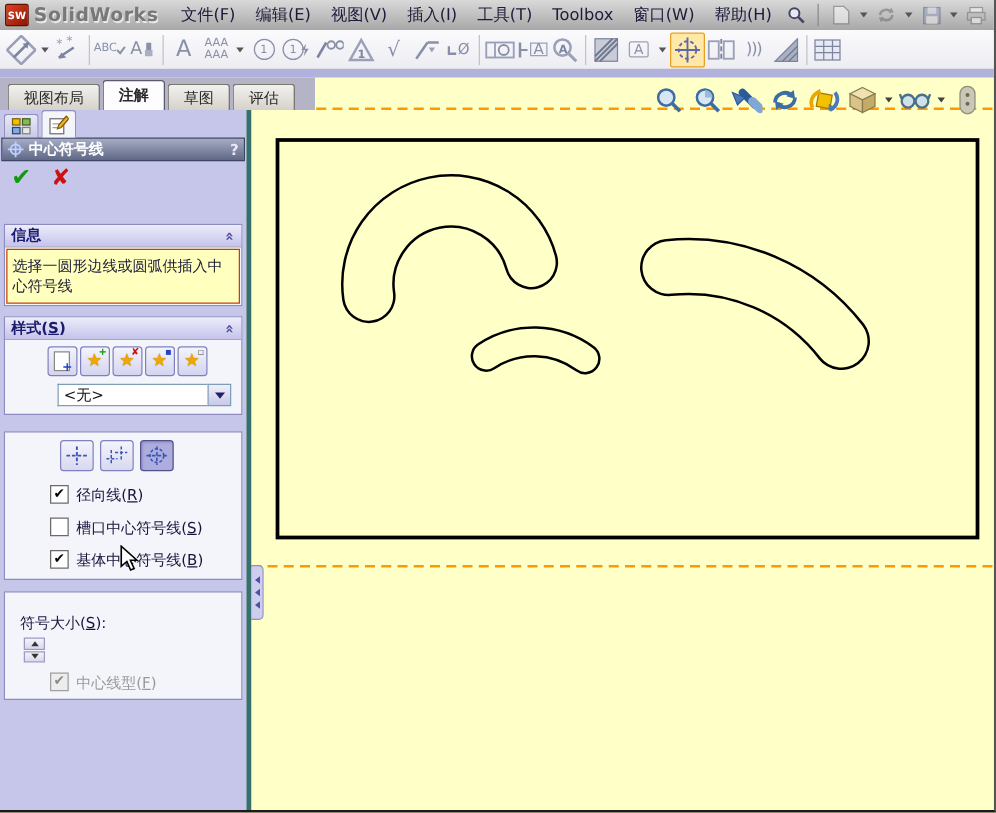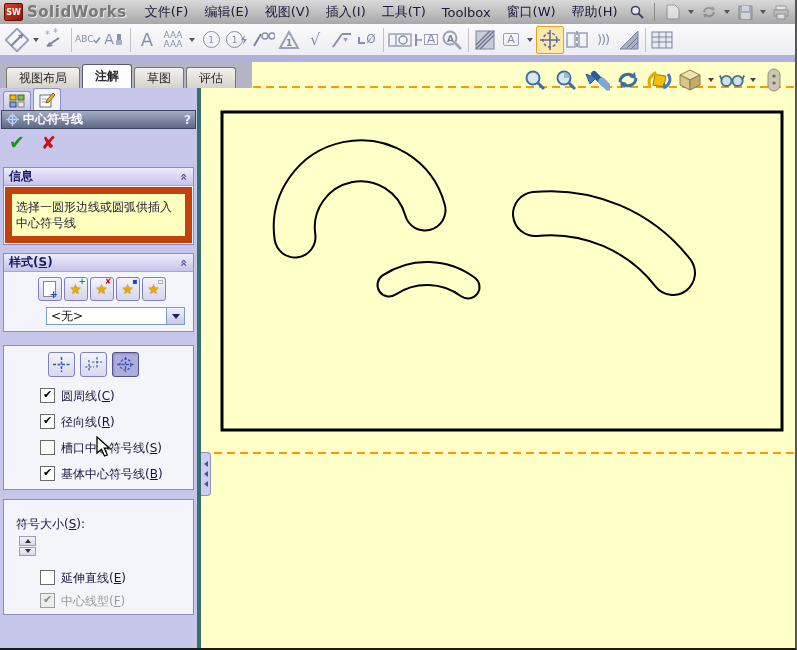--- a/index.html
+++ b/index.html
@@ -79,21 +79,21 @@
   .okcancel{height:27px;display:flex;align-items:center;gap:16px;padding-left:9px;}
   .ok{color:#119911;font-size:19px;font-weight:bold;line-height:1;}
   .cancel{color:#cc1111;font-size:18px;font-weight:bold;line-height:1;}
   .group{margin:0 3px;border:1px solid #8c8cc0;background:#f4f4fb;}
   .group-header{
     height:17px;background:linear-gradient(#edecfb,#c5c4eb);border-bottom:1px solid #a5a5d0;
     display:flex;align-items:center;padding:0 5px;font-weight:bold;color:#1a1a6e;
   }
   .group-header u{text-decoration:underline;}
   .chev{margin-left:auto;color:#5050a0;transform:rotate(90deg);font-size:12px;font-weight:bold;}
-  .info-body{background:#ffffbe;border:7px solid #c2410c;margin:1px;padding:5px 4px;line-height:16px;word-break:break-all;color:#20203a;}
+  .info-body{background:#ffffbe;border:1px solid #c2410c;margin:1px;padding:5px 4px;line-height:16px;word-break:break-all;color:#20203a;}
   .style-body{padding:5px 0 6px 0;}
   .star-row{display:flex;gap:2px;justify-content:center;padding-left:6px;}
   .sbtn{width:22px;height:22px;border:1px solid #8080c0;border-radius:3px;background:linear-gradient(#f4f4fc,#d4d4ef);display:flex;align-items:center;justify-content:center;position:relative;}
   .sbtn .star{color:#f0a800;font-size:14px;text-shadow:0 0 1px #9a6a00;}
   .sbtn .mini{position:absolute;font-size:8px;font-weight:bold;right:1px;top:0;line-height:8px;}
   .mini.green{color:#0a9a0a;} .mini.red{color:#cc1111;} .mini.blue{color:#2244cc;} .mini.gray{color:#777;}
   .page-ic{width:11px;height:14px;background:#fff;border:1px solid #888;position:relative;}
   .page-ic::after{content:"+";position:absolute;right:-3px;bottom:-4px;color:#2244cc;font-weight:bold;font-size:10px;}
   .dd-row{margin:6px 8px 0 42px;display:flex;height:18px;}
   .dd-value{flex:1;background:#fff;border:1px solid #7f9db9;border-right:none;display:flex;align-items:center;padding-left:4px;font-size:12px;color:#111;}
@@ -426,21 +426,21 @@
       </svg>
     <span>中心符号线</span>
     <span class="help">?</span>
   </div>
 
   <div class="okcancel">
     <span class="ok">✔</span>
     <span class="cancel">✘</span>
   </div>
 
-  <div class="group" style="margin-top:11px">
+  <div class="group" style="margin-top:23px">
     <div class="group-header">
       <span>信息</span>
       <span class="chev">«</span>
     </div>
     <div class="info-body">选择一圆形边线或圆弧供插入中心符号线</div>
   </div>
 
   <div class="group" style="margin-top:8px">
     <div class="group-header">
       <span>样式(<u>S</u>)</span>
@@ -497,24 +497,20 @@
         <span class="tog pressed">
           <svg width="17" height="15" viewBox="0 0 17 15">
               <circle cx="8.5" cy="7.5" r="5.5" fill="none" stroke="#3a56b4" stroke-width="1.3" stroke-dasharray="2.5 1.5"></circle>
               <line x1="8.5" y1="0" x2="8.5" y2="15" stroke="#3a56b4" stroke-width="1.3" stroke-dasharray="3 1.5"></line>
               <line x1="0" y1="7.5" x2="17" y2="7.5" stroke="#3a56b4" stroke-width="1.3" stroke-dasharray="3 1.5"></line>
             </svg>
         </span>
       </div>
       <div class="cbrow checked">
         <span class="cb"></span>
-        <span class="cblabel">圆周线(<u>C</u>)</span>
-      </div>
-      <div class="cbrow checked">
-        <span class="cb"></span>
         <span class="cblabel">径向线(<u>R</u>)</span>
       </div>
       <div class="cbrow">
         <span class="cb"></span>
         <span class="cblabel">槽口中心符号线(<u>S</u>)</span>
       </div>
       <div class="cbrow checked">
         <span class="cb"></span>
         <span class="cblabel">基体中心符号线(<u>B</u>)</span>
       </div>
@@ -527,24 +523,20 @@
       <div class="size-row">
         <span class="spin">
           <b class="up">
               <i></i>
             </b>
           <b class="dn">
               <i></i>
             </b>
         </span>
       </div>
-      <div class="cbrow" style="margin-top:14px">
-        <span class="cb"></span>
-        <span class="cblabel">延伸直线(<u>E</u>)</span>
-      </div>
       <div class="cbrow checked disabled" style="margin-top:8px">
         <span class="cb"></span>
         <span class="cblabel">中心线型(<u>F</u>)</span>
       </div>
     </div>
   </div>
 
 </div>
 
 <div class="tealstrip"></div>

